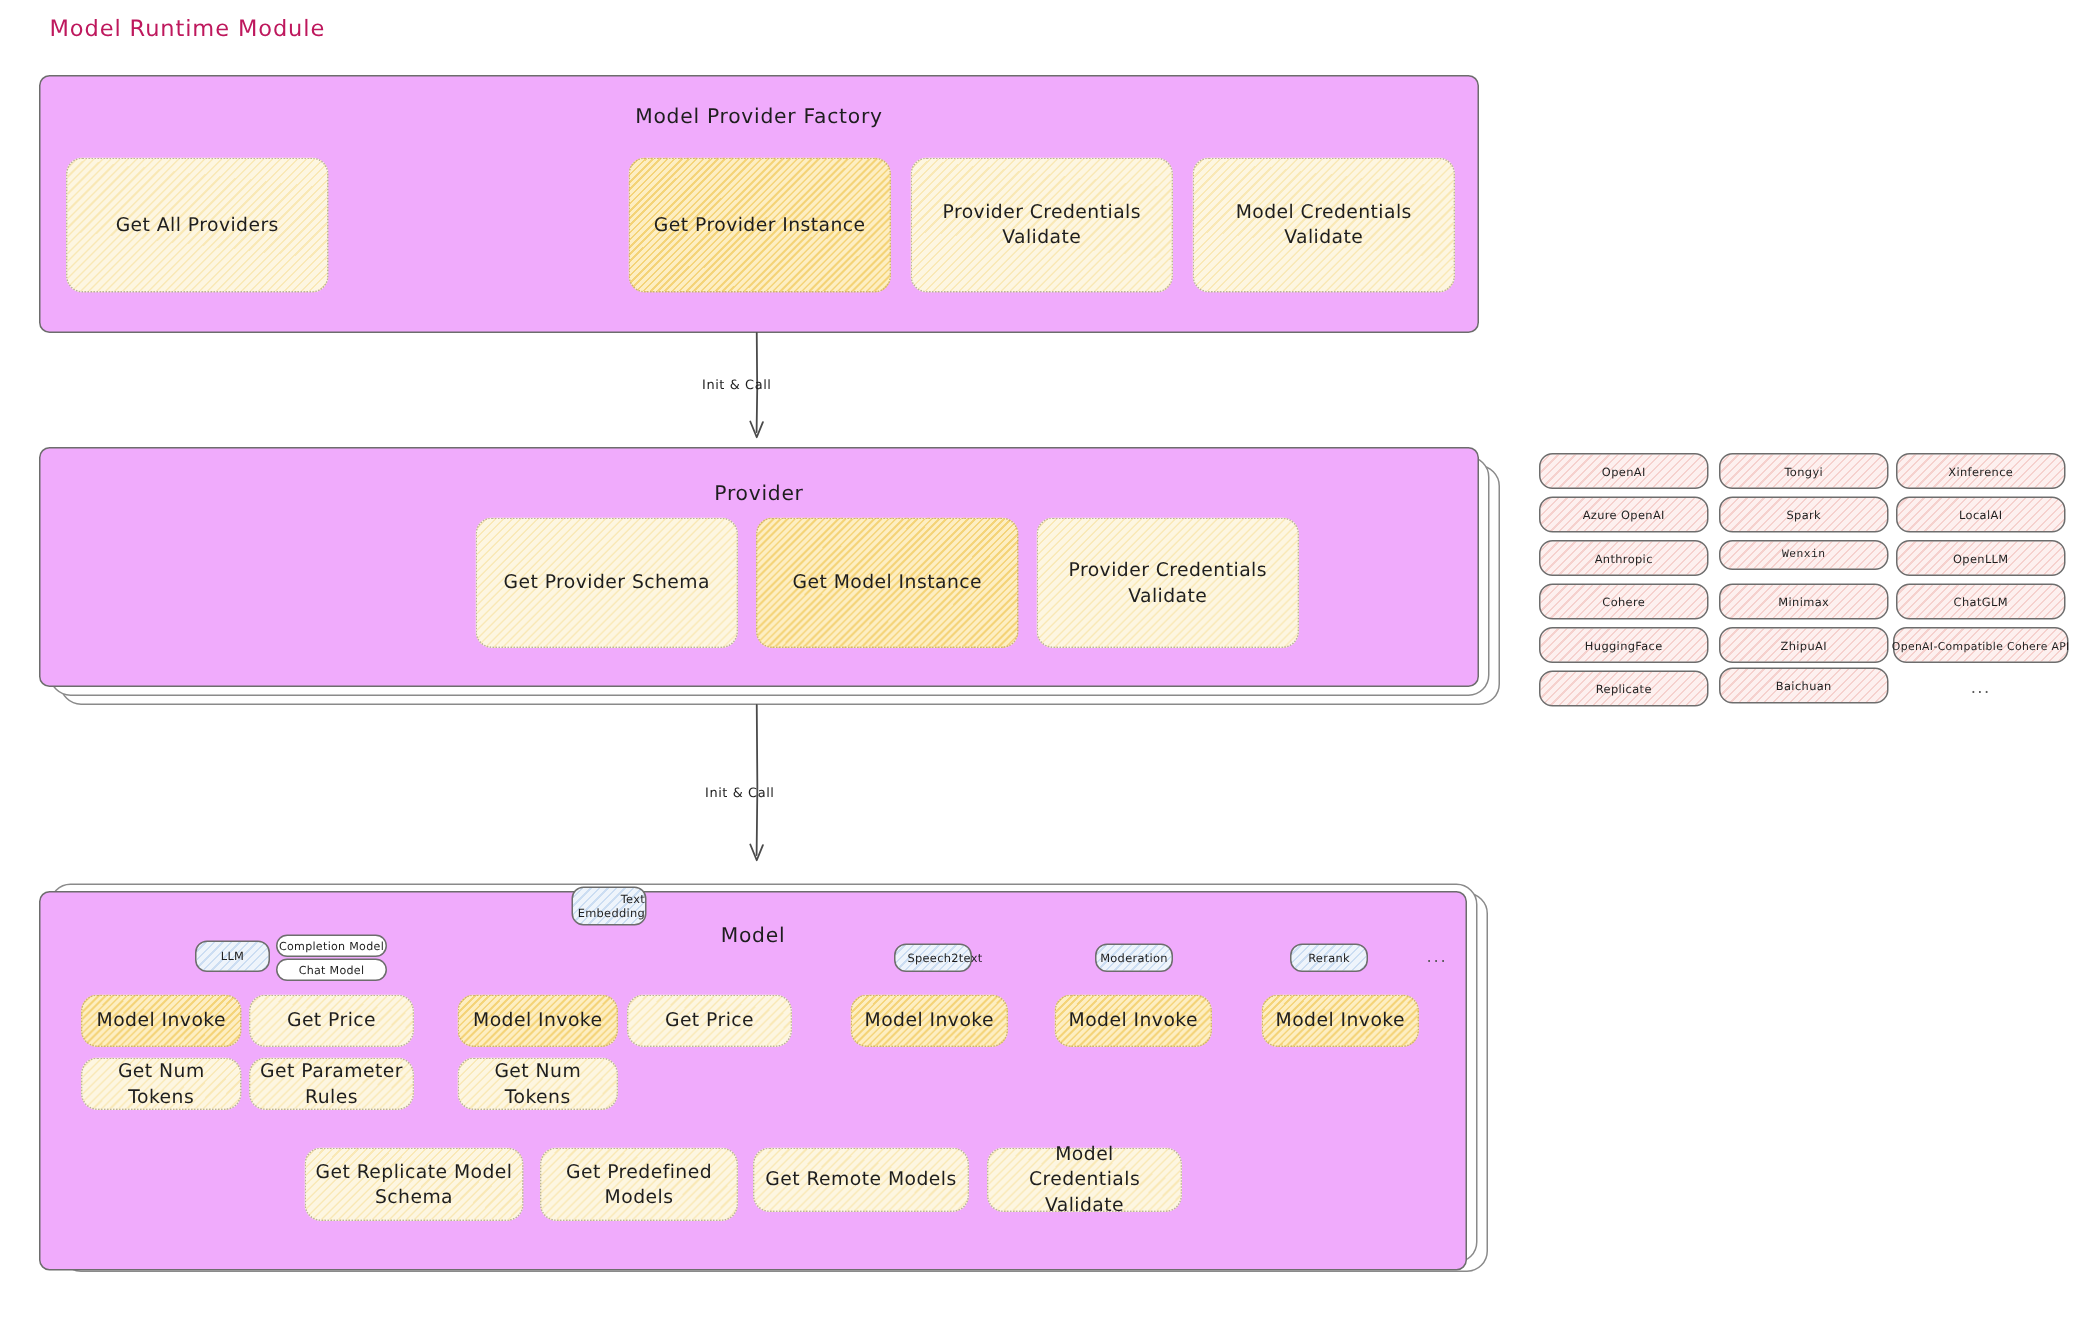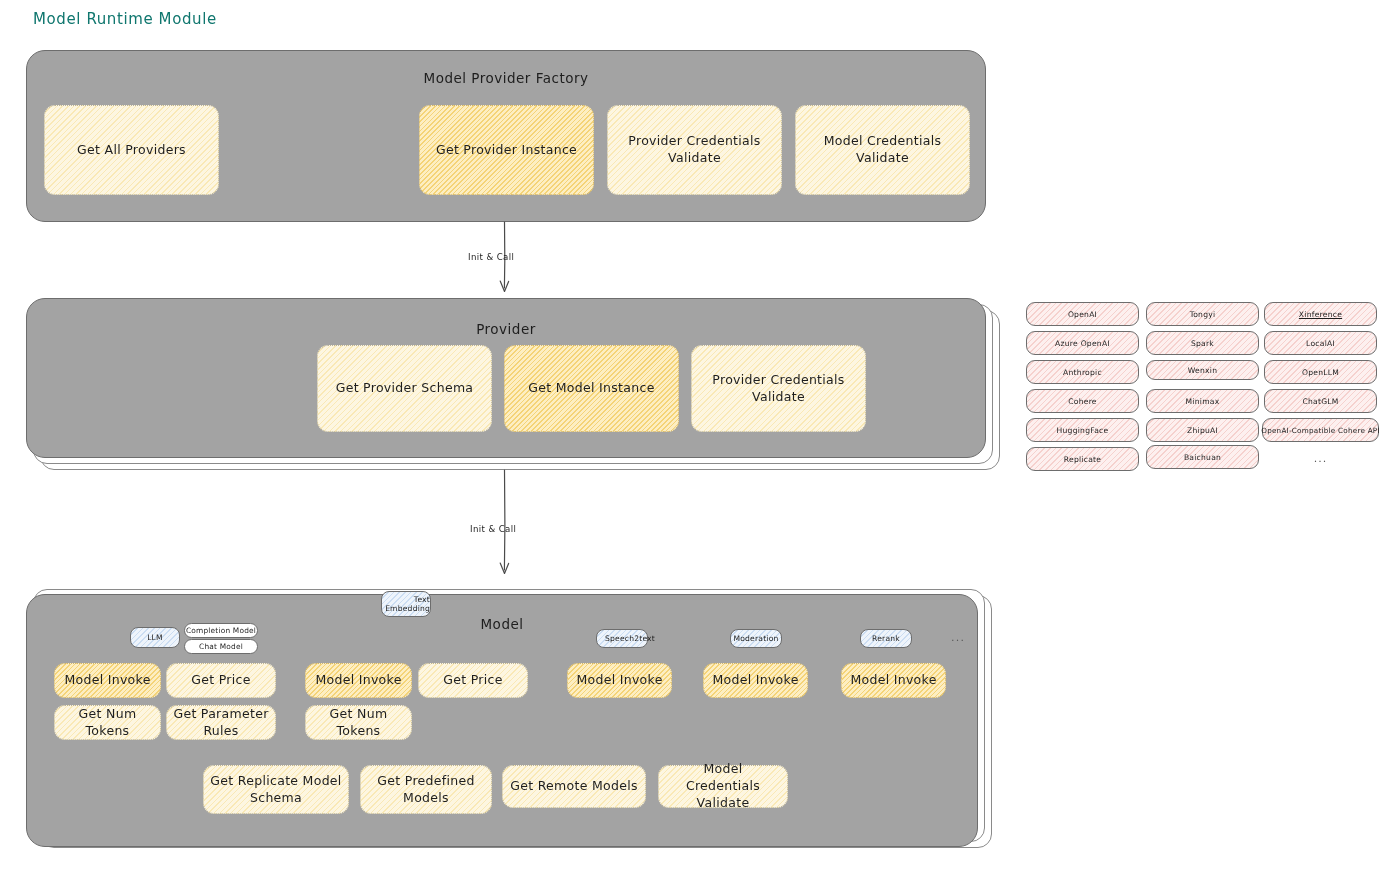--- a/index.html
+++ b/index.html
@@ -19,31 +19,31 @@
     background: #ffffff;
   }
 
   
   .hand { font-family: "DejaVu Sans", sans-serif; letter-spacing: .2px; }
 
   .diagram-title {
     position: absolute;
     left: 33px; top: 10px;
     font-size: 15px;
-    color: #0f766e;
+    color: #be185d;
     letter-spacing: .6px;
     white-space: nowrap;
   }
 
   
   .panel {
     position: absolute;
-    background: #a3a3a3;
+    background: #f0abfc;
     border: 1.15px solid #6d6d6d;
-    border-radius: 19px;
+    border-radius: 7px;
   }
   .panel-ghost {
     position: absolute;
     background: #ffffff;
     border: 1.05px solid #8a8a8a;
     border-radius: 14px;
     z-index: 0;
   }
   .panel-title {
     position: absolute;
@@ -206,26 +206,26 @@
 
   <div class="pill hand" style="left:1026px; top:302px; width:113px; height:24px;">OpenAI</div>
   <div class="pill hand" style="left:1026px; top:331px; width:113px; height:24px;">Azure OpenAI</div>
   <div class="pill hand" style="left:1026px; top:360px; width:113px; height:24px;">Anthropic</div>
   <div class="pill hand" style="left:1026px; top:389px; width:113px; height:24px;">Cohere</div>
   <div class="pill hand" style="left:1026px; top:418px; width:113px; height:24px;">HuggingFace</div>
   <div class="pill hand" style="left:1026px; top:447px; width:113px; height:24px;">Replicate</div>
 
   <div class="pill hand" style="left:1146px; top:302px; width:113px; height:24px;">Tongyi</div>
   <div class="pill hand" style="left:1146px; top:331px; width:113px; height:24px;">Spark</div>
-  <div class="pill hand" style="left:1146px; top:360px; width:113px; height:20px;">Wenxin</div>
+  <div class="pill hand" style="left:1146px; top:360px; width:113px; height:20px;font-family:Liberation Mono, monospace;">Wenxin</div>
   <div class="pill hand" style="left:1146px; top:389px; width:113px; height:24px;">Minimax</div>
   <div class="pill hand" style="left:1146px; top:418px; width:113px; height:24px;">ZhipuAI</div>
   <div class="pill hand" style="left:1146px; top:445px; width:113px; height:24px;">Baichuan</div>
 
-  <div class="pill hand" style="left:1264px; top:302px; width:113px; height:24px;text-decoration:underline;">Xinference</div>
+  <div class="pill hand" style="left:1264px; top:302px; width:113px; height:24px;">Xinference</div>
   <div class="pill hand" style="left:1264px; top:331px; width:113px; height:24px;">LocalAI</div>
   <div class="pill hand" style="left:1264px; top:360px; width:113px; height:24px;">OpenLLM</div>
   <div class="pill hand" style="left:1264px; top:389px; width:113px; height:24px;">ChatGLM</div>
   <div class="pill hand" style="left:1262px; top:418px; width:117px; height:24px; font-size:7.2px;">OpenAI-Compatible Cohere API</div>
   <div class="ellipsis-pill hand" style="left:1264px; top:452px; width:113px;">...</div>
 
   <svg class="arrow-svg" style="left:496px; top:470px;" width="20" height="112" viewBox="0 0 20 112">
     <path d="M8.5 0 L8.9 55 L8.4 100" stroke="#4a4a4a" stroke-width="1.2" fill="none" stroke-linecap="round"></path>
     <path d="M4.2 93 L8.5 103.5 L12.6 93.4" stroke="#4a4a4a" stroke-width="1.2" fill="none" stroke-linecap="round" stroke-linejoin="round"></path>
   </svg>

